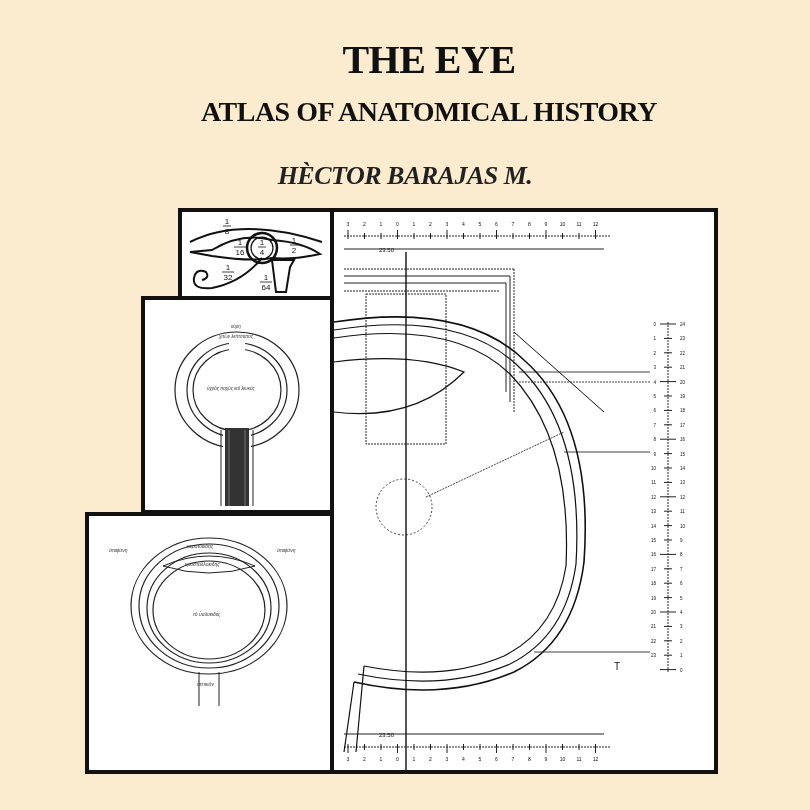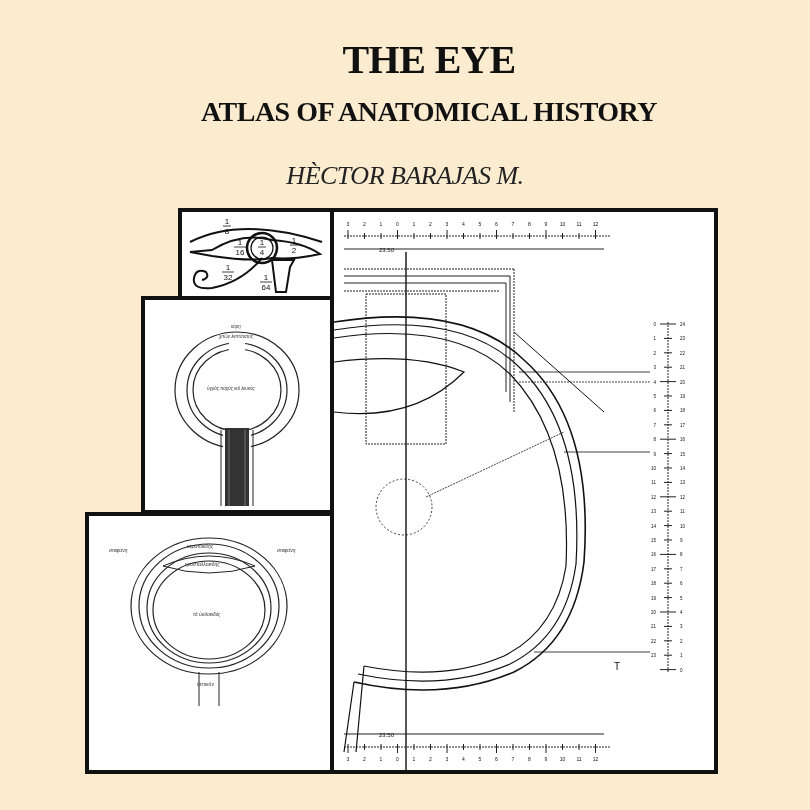--- a/index.html
+++ b/index.html
@@ -10,21 +10,21 @@
     font-family:"Liberation Serif", "DejaVu Serif", serif;
   }
   .title {
     position:absolute; left:0; width:810px; text-align:center;
     font-weight:bold; color:#111; letter-spacing:-0.5px;margin-left:24px;
   }
   #t1 { top:36px; font-size:40px; }
   #t2 { top:96px; font-size:28px; }
   #author {
     position:absolute; left:0; width:810px; top:161px; text-align:center;
-    font-style:italic; font-size:26px; color:#222; letter-spacing:-0.5px;
+    font-style:italic; font-size:26px; color:#222; letter-spacing:-0.5px;font-weight:bold;
   }
   .panel {
     position:absolute; background:#fff; border:4px solid #111; box-sizing:border-box;
   }
   #p-horus { left:178px; top:208px; width:156px; height:92px; }
   #p-galen { left:141px; top:296px; width:193px; height:218px; }
   #p-greek { left:85px; top:512px; width:249px; height:262px; }
   #p-schem { left:330px; top:208px; width:388px; height:566px; }
   .panel svg { position:absolute; left:0; top:0; }
   svg text { font-family:"Liberation Sans", "DejaVu Sans", sans-serif; }

